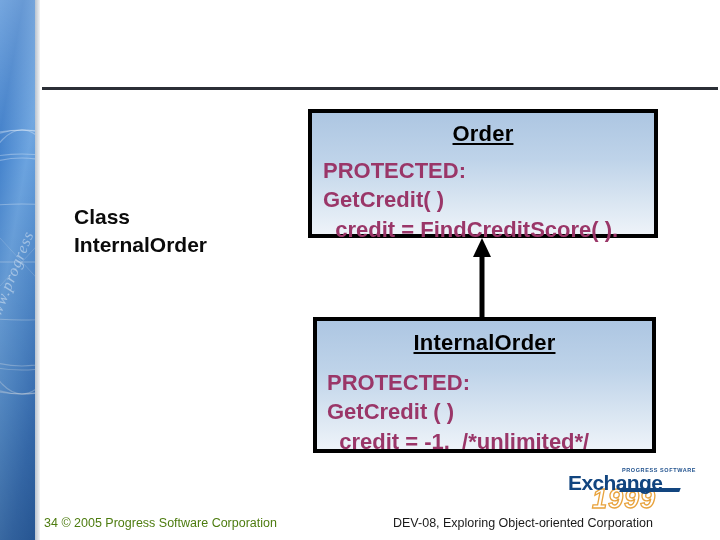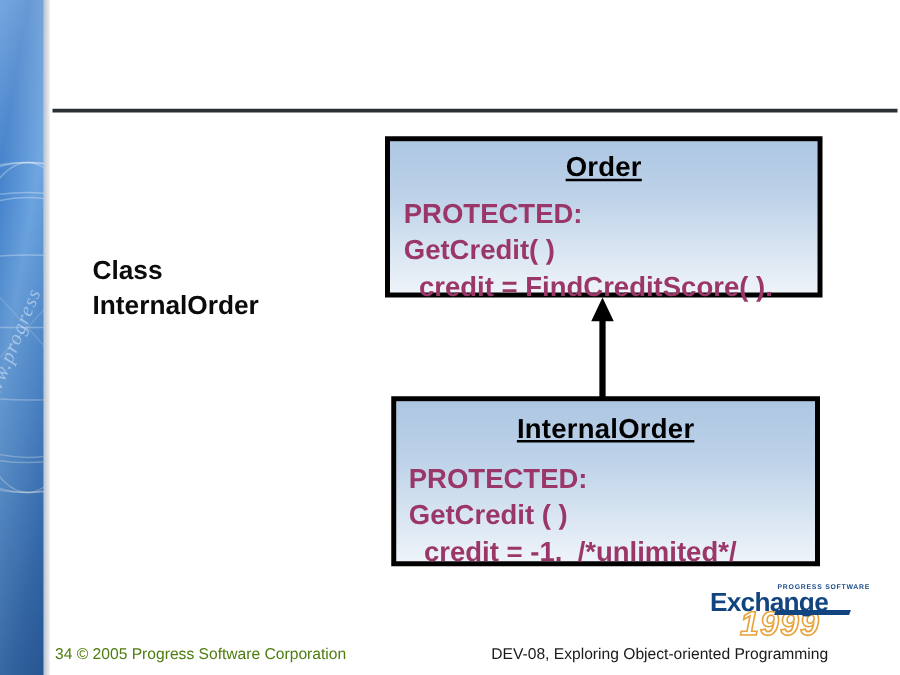--- a/index.html
+++ b/index.html
@@ -219,15 +219,15 @@
   </div>
 
   <div class="logo">
     <div class="logo-year">1999</div>
     <div class="logo-swoosh"></div>
     <div class="logo-tag">PROGRESS SOFTWARE</div>
     <div class="logo-exchange">Exchange</div>
   </div>
 
   <div class="footer-left">34 © 2005 Progress Software Corporation</div>
-  <div class="footer-right">DEV-08, Exploring Object-oriented Programming</div>
+  <div class="footer-right">DEV-08, Exploring Object-oriented Corporation</div>
 
 </div>
 
 </body></html>

